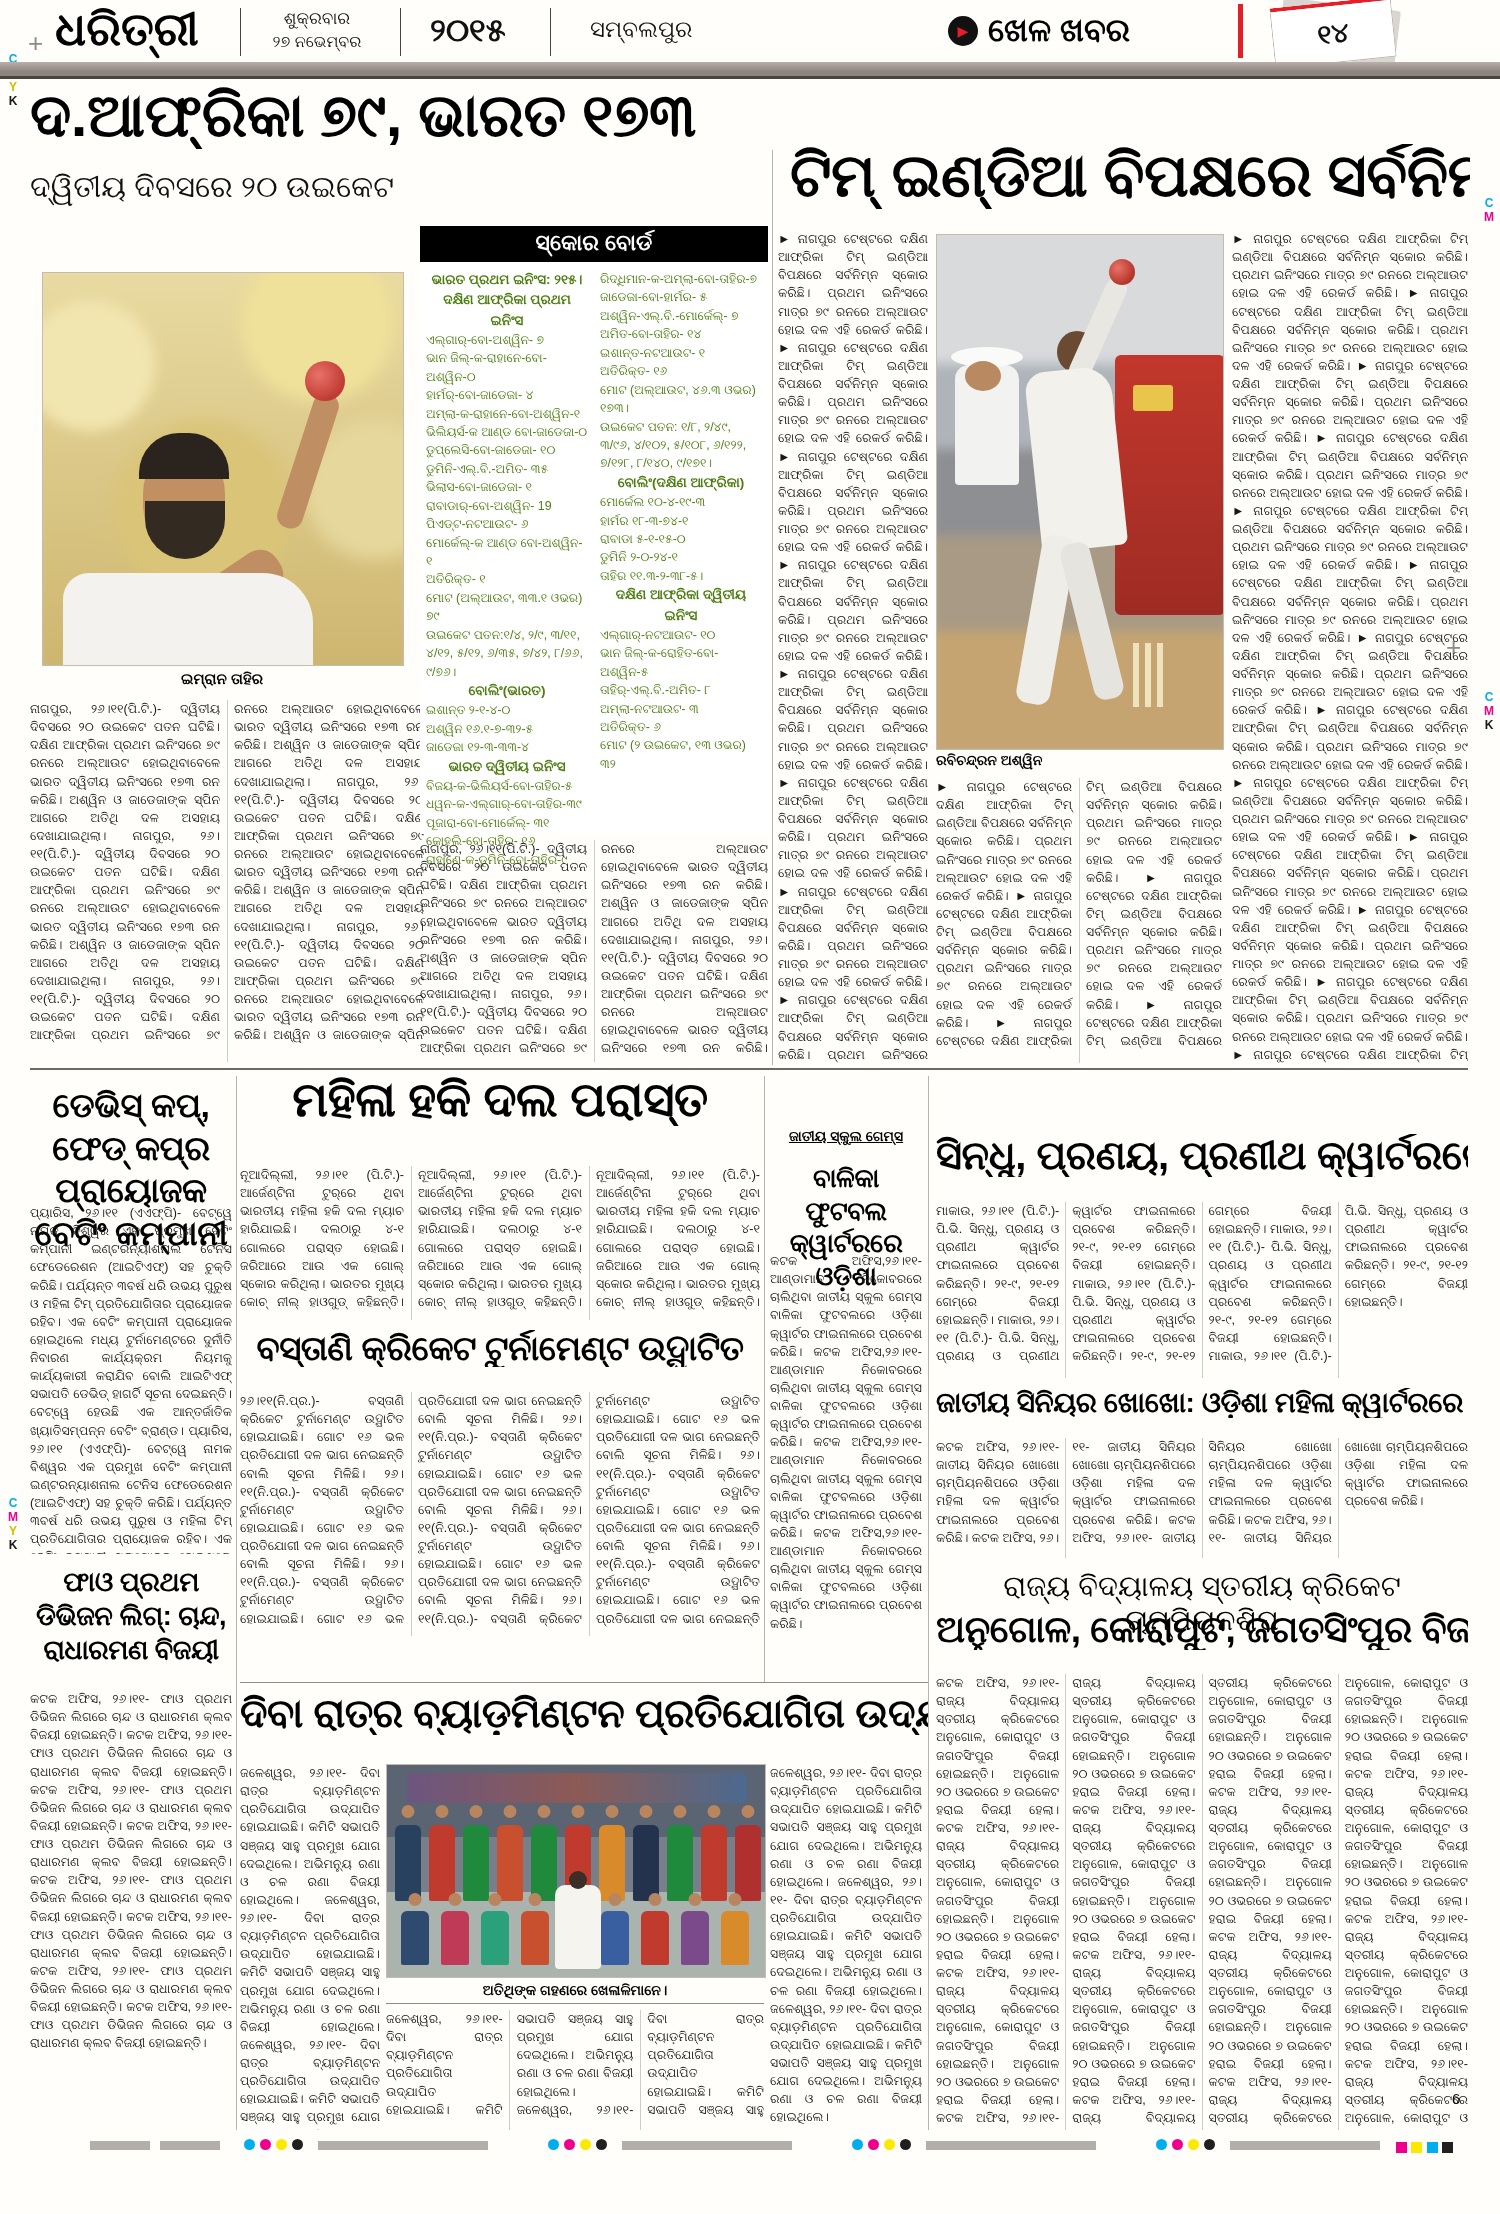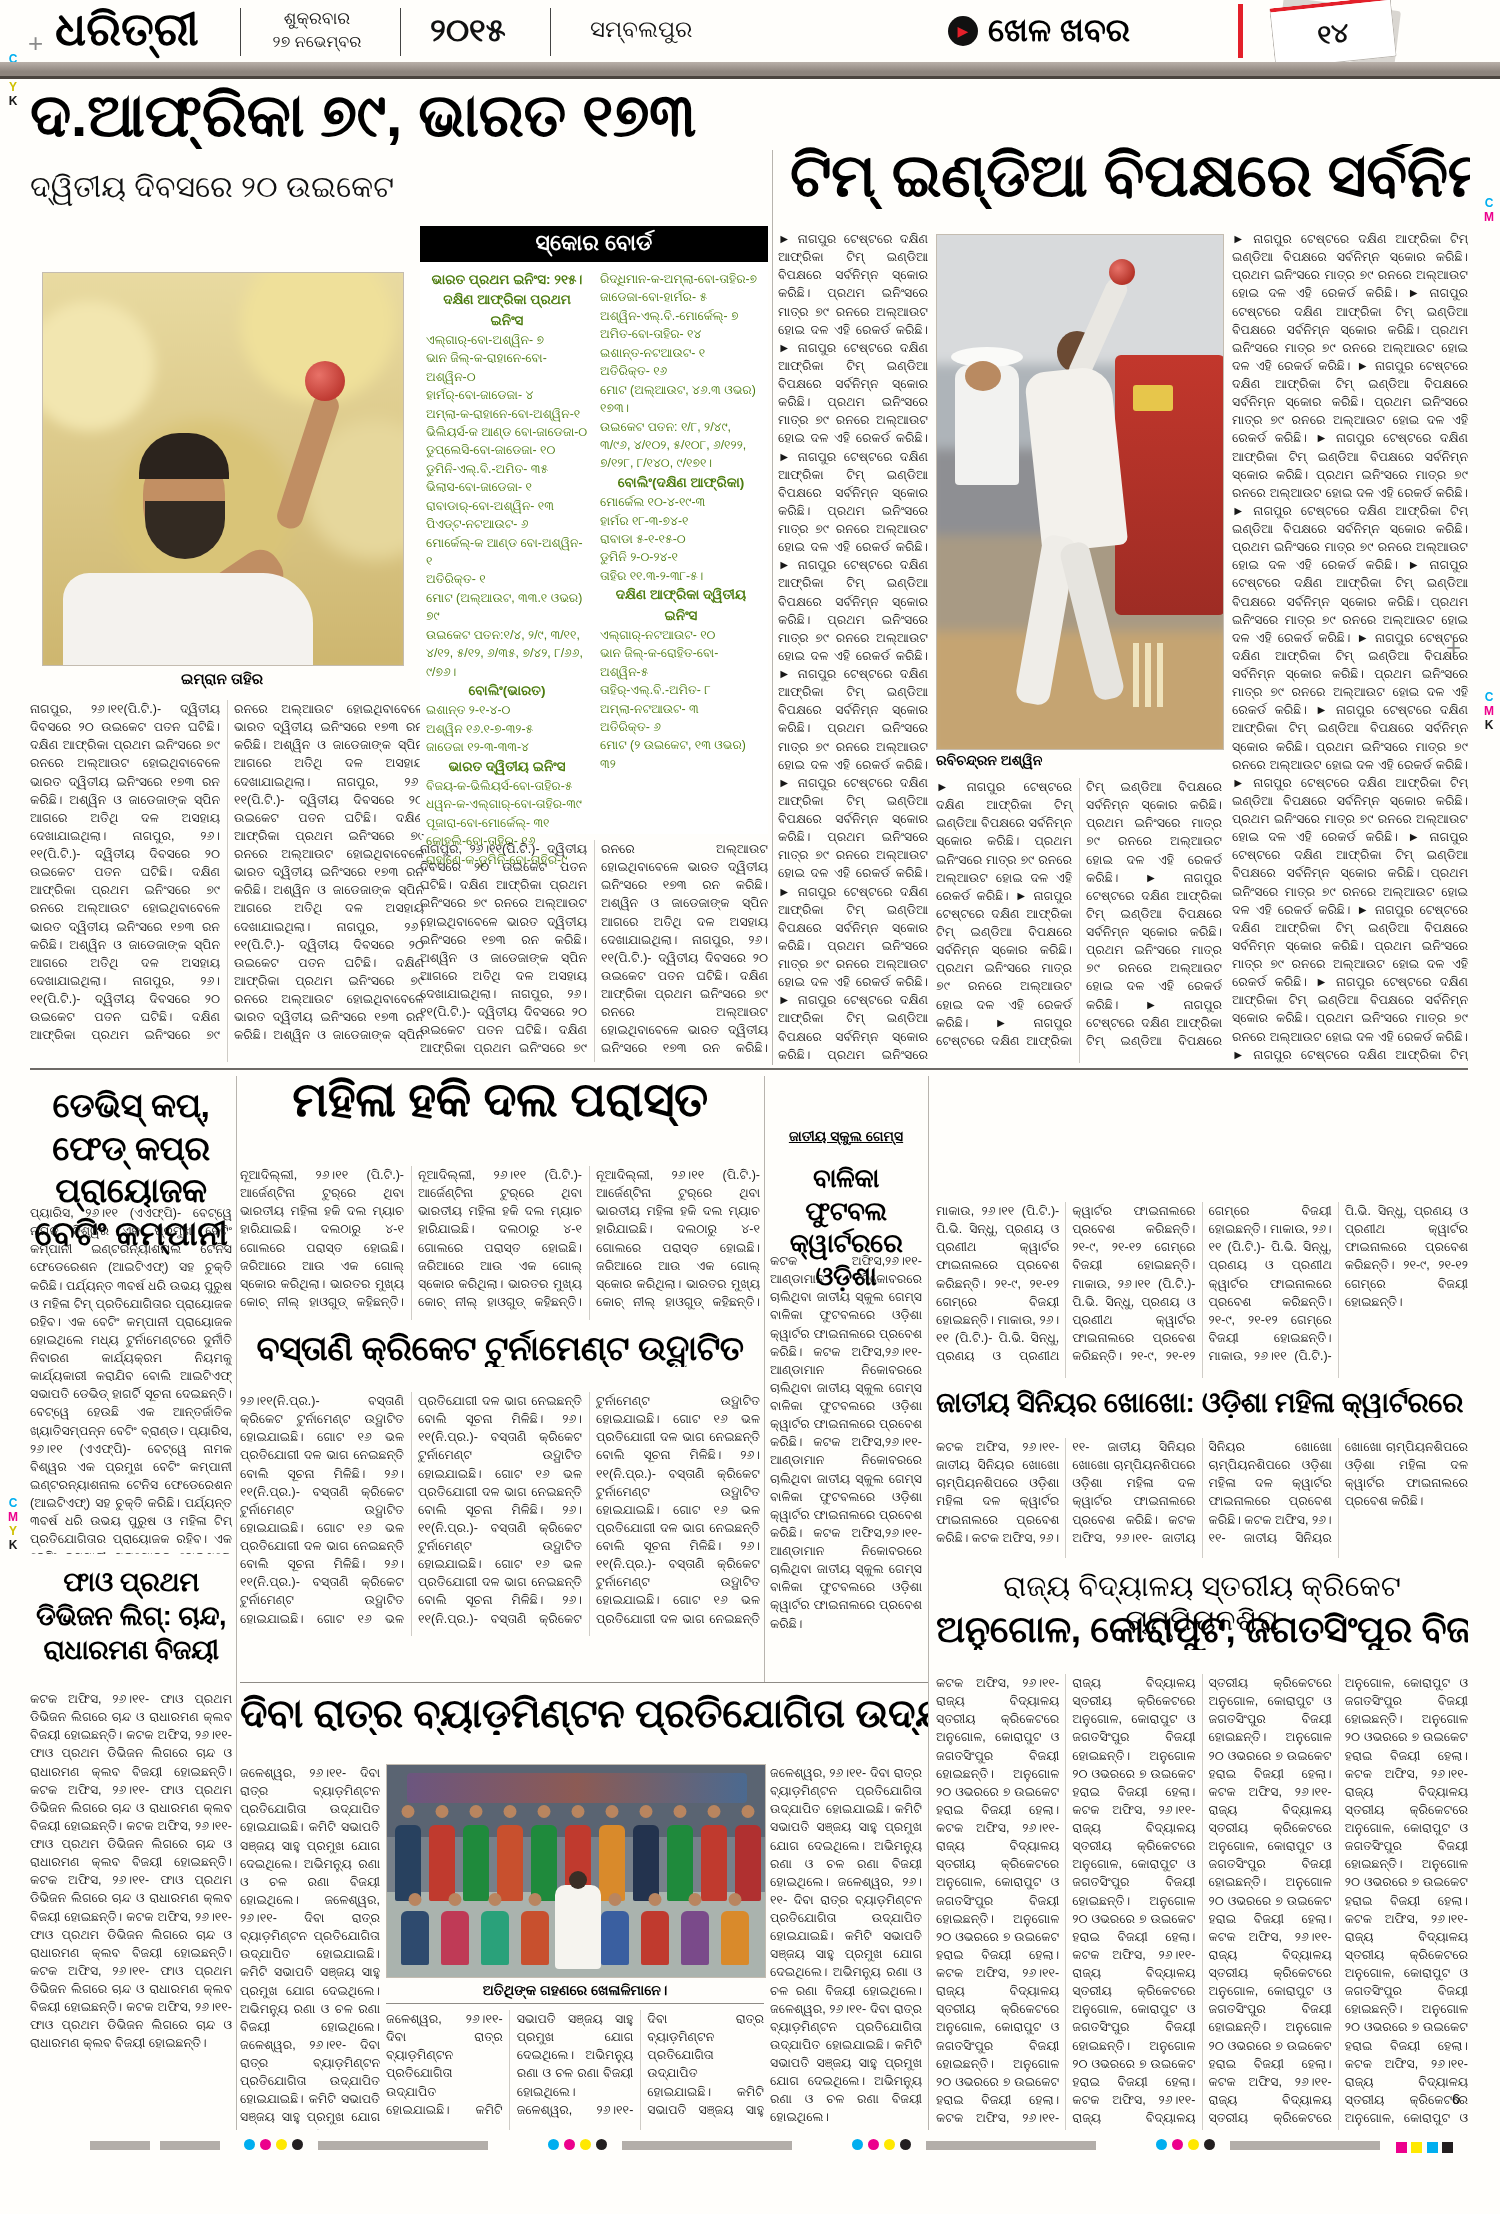--- a/index.html
+++ b/index.html
@@ -122,21 +122,21 @@
           <div class="sb-line sb-bold">ଭାରତ ପ୍ରଥମ ଇନିଂସ: ୨୧୫।</div>
           <div class="sb-line sb-bold">ଦକ୍ଷିଣ ଆଫ୍ରିକା ପ୍ରଥମ ଇନିଂସ</div>
           <div class="sb-line">ଏଲ୍‌ଗାର୍-ବୋ-ଅଶ୍ୱିନ- ୭</div>
           <div class="sb-line">ଭାନ ଜିଲ୍-କ-ରାହାନେ-ବୋ-ଅଶ୍ୱିନ-୦</div>
           <div class="sb-line">ହାର୍ମର୍-ବୋ-ଜାଡେଜା- ୪</div>
           <div class="sb-line">ଅମ୍ଲା-କ-ରାହାନେ-ବୋ-ଅଶ୍ୱିନ-୧</div>
           <div class="sb-line">ଭିଲିୟର୍ସ-କ ଆଣ୍ଡ ବୋ-ଜାଡେଜା-୦</div>
           <div class="sb-line">ଡୁପ୍ଲେସି-ବୋ-ଜାଡେଜା- ୧୦</div>
           <div class="sb-line">ଡୁମିନି-ଏଲ୍.ବି.-ଅମିତ- ୩୫</div>
           <div class="sb-line">ଭିଲାସ-ବୋ-ଜାଡେଜା- ୧</div>
-          <div class="sb-line">ରାବାଡାର୍-ବୋ-ଅଶ୍ୱିନ- ୧୩</div>
+          <div class="sb-line">ରାବାଡାର୍-ବୋ-ଅଶ୍ୱିନ- 19</div>
           <div class="sb-line">ପିଏଡ୍ଟ-ନଟଆଉଟ- ୬</div>
           <div class="sb-line">ମୋର୍କେଲ୍-କ ଆଣ୍ଡ ବୋ-ଅଶ୍ୱିନ- ୧</div>
           <div class="sb-line">ଅତିରିକ୍ତ- ୧</div>
           <div class="sb-line">ମୋଟ (ଅଲ୍‌ଆଉଟ, ୩୩.୧ ଓଭର) ୭୯</div>
           <div class="sb-line">ଉଇକେଟ ପତନ:୧/୪, ୨/୯, ୩/୧୧, ୪/୧୨, ୫/୧୨, ୬/୩୫, ୭/୪୨, ୮/୬୬, ୯/୭୬।</div>
           <div class="sb-line sb-bold">ବୋଲିଂ(ଭାରତ)</div>
           <div class="sb-line">ଇଶାନ୍ତ ୨-୧-୪-୦</div>
           <div class="sb-line">ଅଶ୍ୱିନ ୧୬.୧-୭-୩୨-୫</div>
           <div class="sb-line">ଜାଡେଜା ୧୨-୩-୩୩-୪</div>
           <div class="sb-line sb-bold">ଭାରତ ଦ୍ୱିତୀୟ ଇନିଂସ</div>
@@ -214,20 +214,21 @@
   <div class="abs hl center nowrap" style="left:240px;top:1074px;width:520px;font-size:48px;">ମହିଳା ହକି ଦଲ ପରାସ୍ତ</div>
   <div class="abs body-text cols3" style="left:240px;top:1166px;width:520px;height:154px;">ନୂଆଦିଲ୍ଲୀ, ୨୬।୧୧ (ପି.ଟି.)- ଆର୍ଜେଣ୍ଟିନା ଟୁର୍‌ରେ ଥିବା ଭାରତୀୟ ମହିଳା ହକି ଦଲ ମ୍ୟାଚ ହାରିଯାଇଛି। ଦଲଠାରୁ ୪-୧ ଗୋଲରେ ପରାସ୍ତ ହୋଇଛି। ଜରିଆରେ ଆଉ ଏକ ଗୋଲ୍ ସ୍କୋର କରିଥିଲା। ଭାରତର ମୁଖ୍ୟ କୋଚ୍ ନୀଲ୍ ହାଓଗୁଡ୍ କହିଛନ୍ତି। ନୂଆଦିଲ୍ଲୀ, ୨୬।୧୧ (ପି.ଟି.)- ଆର୍ଜେଣ୍ଟିନା ଟୁର୍‌ରେ ଥିବା ଭାରତୀୟ ମହିଳା ହକି ଦଲ ମ୍ୟାଚ ହାରିଯାଇଛି। ଦଲଠାରୁ ୪-୧ ଗୋଲରେ ପରାସ୍ତ ହୋଇଛି। ଜରିଆରେ ଆଉ ଏକ ଗୋଲ୍ ସ୍କୋର କରିଥିଲା। ଭାରତର ମୁଖ୍ୟ କୋଚ୍ ନୀଲ୍ ହାଓଗୁଡ୍ କହିଛନ୍ତି। ନୂଆଦିଲ୍ଲୀ, ୨୬।୧୧ (ପି.ଟି.)- ଆର୍ଜେଣ୍ଟିନା ଟୁର୍‌ରେ ଥିବା ଭାରତୀୟ ମହିଳା ହକି ଦଲ ମ୍ୟାଚ ହାରିଯାଇଛି। ଦଲଠାରୁ ୪-୧ ଗୋଲରେ ପରାସ୍ତ ହୋଇଛି। ଜରିଆରେ ଆଉ ଏକ ଗୋଲ୍ ସ୍କୋର କରିଥିଲା। ଭାରତର ମୁଖ୍ୟ କୋଚ୍ ନୀଲ୍ ହାଓଗୁଡ୍ କହିଛନ୍ତି। ନୂଆଦିଲ୍ଲୀ, ୨୬।୧୧ (ପି.ଟି.)- ଆର୍ଜେଣ୍ଟିନା ଟୁର୍‌ରେ ଥିବା ଭାରତୀୟ ମହିଳା ହକି ଦଲ ମ୍ୟାଚ ହାରିଯାଇଛି। ଦଲଠାରୁ ୪-୧ ଗୋଲରେ ପରାସ୍ତ ହୋଇଛି। ଜରିଆରେ ଆଉ ଏକ ଗୋଲ୍ ସ୍କୋର କରିଥିଲା। ଭାରତର ମୁଖ୍ୟ କୋଚ୍ ନୀଲ୍ ହାଓଗୁଡ୍ କହିଛନ୍ତି।</div>
 
   <div class="abs hl center nowrap" style="left:240px;top:1330px;width:520px;font-size:34px;">ବସ୍ତାଣି କ୍ରିକେଟ ଟୁର୍ନାମେଣ୍ଟ ଉଦ୍ଘାଟିତ</div>
   <div class="abs body-text cols3" style="left:240px;top:1392px;width:520px;height:244px;">୨୬।୧୧(ନି.ପ୍ର.)- ବସ୍ତାଣି କ୍ରିକେଟ ଟୁର୍ନାମେଣ୍ଟ ଉଦ୍ଘାଟିତ ହୋଇଯାଇଛି। ଗୋଟ ୧୬ ଭଳ ପ୍ରତିଯୋଗୀ ଦଳ ଭାଗ ନେଇଛନ୍ତି ବୋଲି ସୂଚନା ମିଳିଛି। ୨୬।୧୧(ନି.ପ୍ର.)- ବସ୍ତାଣି କ୍ରିକେଟ ଟୁର୍ନାମେଣ୍ଟ ଉଦ୍ଘାଟିତ ହୋଇଯାଇଛି। ଗୋଟ ୧୬ ଭଳ ପ୍ରତିଯୋଗୀ ଦଳ ଭାଗ ନେଇଛନ୍ତି ବୋଲି ସୂଚନା ମିଳିଛି। ୨୬।୧୧(ନି.ପ୍ର.)- ବସ୍ତାଣି କ୍ରିକେଟ ଟୁର୍ନାମେଣ୍ଟ ଉଦ୍ଘାଟିତ ହୋଇଯାଇଛି। ଗୋଟ ୧୬ ଭଳ ପ୍ରତିଯୋଗୀ ଦଳ ଭାଗ ନେଇଛନ୍ତି ବୋଲି ସୂଚନା ମିଳିଛି। ୨୬।୧୧(ନି.ପ୍ର.)- ବସ୍ତାଣି କ୍ରିକେଟ ଟୁର୍ନାମେଣ୍ଟ ଉଦ୍ଘାଟିତ ହୋଇଯାଇଛି। ଗୋଟ ୧୬ ଭଳ ପ୍ରତିଯୋଗୀ ଦଳ ଭାଗ ନେଇଛନ୍ତି ବୋଲି ସୂଚନା ମିଳିଛି। ୨୬।୧୧(ନି.ପ୍ର.)- ବସ୍ତାଣି କ୍ରିକେଟ ଟୁର୍ନାମେଣ୍ଟ ଉଦ୍ଘାଟିତ ହୋଇଯାଇଛି। ଗୋଟ ୧୬ ଭଳ ପ୍ରତିଯୋଗୀ ଦଳ ଭାଗ ନେଇଛନ୍ତି ବୋଲି ସୂଚନା ମିଳିଛି। ୨୬।୧୧(ନି.ପ୍ର.)- ବସ୍ତାଣି କ୍ରିକେଟ ଟୁର୍ନାମେଣ୍ଟ ଉଦ୍ଘାଟିତ ହୋଇଯାଇଛି। ଗୋଟ ୧୬ ଭଳ ପ୍ରତିଯୋଗୀ ଦଳ ଭାଗ ନେଇଛନ୍ତି ବୋଲି ସୂଚନା ମିଳିଛି। ୨୬।୧୧(ନି.ପ୍ର.)- ବସ୍ତାଣି କ୍ରିକେଟ ଟୁର୍ନାମେଣ୍ଟ ଉଦ୍ଘାଟିତ ହୋଇଯାଇଛି। ଗୋଟ ୧୬ ଭଳ ପ୍ରତିଯୋଗୀ ଦଳ ଭାଗ ନେଇଛନ୍ତି ବୋଲି ସୂଚନା ମିଳିଛି। ୨୬।୧୧(ନି.ପ୍ର.)- ବସ୍ତାଣି କ୍ରିକେଟ ଟୁର୍ନାମେଣ୍ଟ ଉଦ୍ଘାଟିତ ହୋଇଯାଇଛି। ଗୋଟ ୧୬ ଭଳ ପ୍ରତିଯୋଗୀ ଦଳ ଭାଗ ନେଇଛନ୍ତି ବୋଲି ସୂଚନା ମିଳିଛି। ୨୬।୧୧(ନି.ପ୍ର.)- ବସ୍ତାଣି କ୍ରିକେଟ ଟୁର୍ନାମେଣ୍ଟ ଉଦ୍ଘାଟିତ ହୋଇଯାଇଛି। ଗୋଟ ୧୬ ଭଳ ପ୍ରତିଯୋଗୀ ଦଳ ଭାଗ ନେଇଛନ୍ତି ବୋଲି ସୂଚନା ମିଳିଛି। ୨୬।୧୧(ନି.ପ୍ର.)- ବସ୍ତାଣି କ୍ରିକେଟ ଟୁର୍ନାମେଣ୍ଟ ଉଦ୍ଘାଟିତ ହୋଇଯାଇଛି। ଗୋଟ ୧୬ ଭଳ ପ୍ରତିଯୋଗୀ ଦଳ ଭାଗ ନେଇଛନ୍ତି ବୋଲି ସୂଚନା ମିଳିଛି। ୨୬।୧୧(ନି.ପ୍ର.)- ବସ୍ତାଣି କ୍ରିକେଟ ଟୁର୍ନାମେଣ୍ଟ ଉଦ୍ଘାଟିତ ହୋଇଯାଇଛି। ଗୋଟ ୧୬ ଭଳ ପ୍ରତିଯୋଗୀ ଦଳ ଭାଗ ନେଇଛନ୍ତି ବୋଲି ସୂଚନା ମିଳିଛି। ୨୬।୧୧(ନି.ପ୍ର.)- ବସ୍ତାଣି କ୍ରିକେଟ ଟୁର୍ନାମେଣ୍ଟ ଉଦ୍ଘାଟିତ ହୋଇଯାଇଛି। ଗୋଟ ୧୬ ଭଳ ପ୍ରତିଯୋଗୀ ଦଳ ଭାଗ ନେଇଛନ୍ତି ବୋଲି ସୂଚନା ମିଳିଛି।</div>
 
   <div class="abs center kicker" style="left:770px;top:1128px;width:152px;font-size:14px;">ଜାତୀୟ ସ୍କୁଲ ଗେମ୍ସ</div>
   <div class="abs hl center" style="left:770px;top:1162px;width:152px;font-size:26px;line-height:1.25;">ବାଳିକା ଫୁଟବଲ କ୍ୱାର୍ଟରରେ ଓଡ଼ିଶା</div>
   <div class="abs body-text" style="left:770px;top:1252px;width:152px;height:410px;">କଟକ ଅଫିସ,୨୬।୧୧- ଆଣ୍ଡାମାନ ନିକୋବରରେ ଚାଲିଥିବା ଜାତୀୟ ସ୍କୁଲ ଗେମ୍ସ ବାଳିକା ଫୁଟବଲରେ ଓଡ଼ିଶା କ୍ୱାର୍ଟର ଫାଇନାଲରେ ପ୍ରବେଶ କରିଛି। କଟକ ଅଫିସ,୨୬।୧୧- ଆଣ୍ଡାମାନ ନିକୋବରରେ ଚାଲିଥିବା ଜାତୀୟ ସ୍କୁଲ ଗେମ୍ସ ବାଳିକା ଫୁଟବଲରେ ଓଡ଼ିଶା କ୍ୱାର୍ଟର ଫାଇନାଲରେ ପ୍ରବେଶ କରିଛି। କଟକ ଅଫିସ,୨୬।୧୧- ଆଣ୍ଡାମାନ ନିକୋବରରେ ଚାଲିଥିବା ଜାତୀୟ ସ୍କୁଲ ଗେମ୍ସ ବାଳିକା ଫୁଟବଲରେ ଓଡ଼ିଶା କ୍ୱାର୍ଟର ଫାଇନାଲରେ ପ୍ରବେଶ କରିଛି। କଟକ ଅଫିସ,୨୬।୧୧- ଆଣ୍ଡାମାନ ନିକୋବରରେ ଚାଲିଥିବା ଜାତୀୟ ସ୍କୁଲ ଗେମ୍ସ ବାଳିକା ଫୁଟବଲରେ ଓଡ଼ିଶା କ୍ୱାର୍ଟର ଫାଇନାଲରେ ପ୍ରବେଶ କରିଛି।</div>
 
+  <div class="abs hl nowrap" style="left:936px;top:1134px;width:532px;font-size:40px;">ସିନ୍ଧୁ, ପ୍ରଣୟ, ପ୍ରଣୀଥ କ୍ୱାର୍ଟରରେ</div>
   <div class="abs body-text cols4" style="left:936px;top:1202px;width:532px;height:176px;">ମାକାଉ, ୨୬।୧୧ (ପି.ଟି.)- ପି.ଭି. ସିନ୍ଧୁ, ପ୍ରଣୟ ଓ ପ୍ରଣୀଥ କ୍ୱାର୍ଟର ଫାଇନାଲରେ ପ୍ରବେଶ କରିଛନ୍ତି। ୨୧-୯, ୨୧-୧୨ ଗେମ୍‌ରେ ବିଜୟୀ ହୋଇଛନ୍ତି। ମାକାଉ, ୨୬।୧୧ (ପି.ଟି.)- ପି.ଭି. ସିନ୍ଧୁ, ପ୍ରଣୟ ଓ ପ୍ରଣୀଥ କ୍ୱାର୍ଟର ଫାଇନାଲରେ ପ୍ରବେଶ କରିଛନ୍ତି। ୨୧-୯, ୨୧-୧୨ ଗେମ୍‌ରେ ବିଜୟୀ ହୋଇଛନ୍ତି। ମାକାଉ, ୨୬।୧୧ (ପି.ଟି.)- ପି.ଭି. ସିନ୍ଧୁ, ପ୍ରଣୟ ଓ ପ୍ରଣୀଥ କ୍ୱାର୍ଟର ଫାଇନାଲରେ ପ୍ରବେଶ କରିଛନ୍ତି। ୨୧-୯, ୨୧-୧୨ ଗେମ୍‌ରେ ବିଜୟୀ ହୋଇଛନ୍ତି। ମାକାଉ, ୨୬।୧୧ (ପି.ଟି.)- ପି.ଭି. ସିନ୍ଧୁ, ପ୍ରଣୟ ଓ ପ୍ରଣୀଥ କ୍ୱାର୍ଟର ଫାଇନାଲରେ ପ୍ରବେଶ କରିଛନ୍ତି। ୨୧-୯, ୨୧-୧୨ ଗେମ୍‌ରେ ବିଜୟୀ ହୋଇଛନ୍ତି। ମାକାଉ, ୨୬।୧୧ (ପି.ଟି.)- ପି.ଭି. ସିନ୍ଧୁ, ପ୍ରଣୟ ଓ ପ୍ରଣୀଥ କ୍ୱାର୍ଟର ଫାଇନାଲରେ ପ୍ରବେଶ କରିଛନ୍ତି। ୨୧-୯, ୨୧-୧୨ ଗେମ୍‌ରେ ବିଜୟୀ ହୋଇଛନ୍ତି।</div>
 
   <div class="abs hl nowrap" style="left:936px;top:1388px;width:532px;font-size:28px;">ଜାତୀୟ ସିନିୟର ଖୋଖୋ: ଓଡ଼ିଶା ମହିଳା କ୍ୱାର୍ଟରରେ</div>
   <div class="abs body-text cols4" style="left:936px;top:1438px;width:532px;height:120px;">କଟକ ଅଫିସ, ୨୬।୧୧- ଜାତୀୟ ସିନିୟର ଖୋଖୋ ଚାମ୍ପିୟନଶିପରେ ଓଡ଼ିଶା ମହିଳା ଦଳ କ୍ୱାର୍ଟର ଫାଇନାଲରେ ପ୍ରବେଶ କରିଛି। କଟକ ଅଫିସ, ୨୬।୧୧- ଜାତୀୟ ସିନିୟର ଖୋଖୋ ଚାମ୍ପିୟନଶିପରେ ଓଡ଼ିଶା ମହିଳା ଦଳ କ୍ୱାର୍ଟର ଫାଇନାଲରେ ପ୍ରବେଶ କରିଛି। କଟକ ଅଫିସ, ୨୬।୧୧- ଜାତୀୟ ସିନିୟର ଖୋଖୋ ଚାମ୍ପିୟନଶିପରେ ଓଡ଼ିଶା ମହିଳା ଦଳ କ୍ୱାର୍ଟର ଫାଇନାଲରେ ପ୍ରବେଶ କରିଛି। କଟକ ଅଫିସ, ୨୬।୧୧- ଜାତୀୟ ସିନିୟର ଖୋଖୋ ଚାମ୍ପିୟନଶିପରେ ଓଡ଼ିଶା ମହିଳା ଦଳ କ୍ୱାର୍ଟର ଫାଇନାଲରେ ପ୍ରବେଶ କରିଛି।</div>
 
   <div class="abs center" style="left:936px;top:1570px;width:532px;font-size:29px;color:#000;">ରାଜ୍ୟ ବିଦ୍ୟାଳୟ ସ୍ତରୀୟ କ୍ରିକେଟ ଚାମ୍ପିୟନଶିପ</div>
   <div class="abs hl center nowrap" style="left:936px;top:1610px;width:532px;font-size:37px;">ଅନୁଗୋଳ, କୋରାପୁଟ, ଜଗତସିଂପୁର ବିଜୟୀ</div>
   <div class="abs body-text cols4" style="left:936px;top:1674px;width:532px;height:456px;">କଟକ ଅଫିସ, ୨୬।୧୧- ରାଜ୍ୟ ବିଦ୍ୟାଳୟ ସ୍ତରୀୟ କ୍ରିକେଟରେ ଅନୁଗୋଳ, କୋରାପୁଟ ଓ ଜଗତସିଂପୁର ବିଜୟୀ ହୋଇଛନ୍ତି। ଅନୁଗୋଳ ୨୦ ଓଭରରେ ୭ ଉଇକେଟ ହରାଇ ବିଜୟୀ ହେଲା। କଟକ ଅଫିସ, ୨୬।୧୧- ରାଜ୍ୟ ବିଦ୍ୟାଳୟ ସ୍ତରୀୟ କ୍ରିକେଟରେ ଅନୁଗୋଳ, କୋରାପୁଟ ଓ ଜଗତସିଂପୁର ବିଜୟୀ ହୋଇଛନ୍ତି। ଅନୁଗୋଳ ୨୦ ଓଭରରେ ୭ ଉଇକେଟ ହରାଇ ବିଜୟୀ ହେଲା। କଟକ ଅଫିସ, ୨୬।୧୧- ରାଜ୍ୟ ବିଦ୍ୟାଳୟ ସ୍ତରୀୟ କ୍ରିକେଟରେ ଅନୁଗୋଳ, କୋରାପୁଟ ଓ ଜଗତସିଂପୁର ବିଜୟୀ ହୋଇଛନ୍ତି। ଅନୁଗୋଳ ୨୦ ଓଭରରେ ୭ ଉଇକେଟ ହରାଇ ବିଜୟୀ ହେଲା। କଟକ ଅଫିସ, ୨୬।୧୧- ରାଜ୍ୟ ବିଦ୍ୟାଳୟ ସ୍ତରୀୟ କ୍ରିକେଟରେ ଅନୁଗୋଳ, କୋରାପୁଟ ଓ ଜଗତସିଂପୁର ବିଜୟୀ ହୋଇଛନ୍ତି। ଅନୁଗୋଳ ୨୦ ଓଭରରେ ୭ ଉଇକେଟ ହରାଇ ବିଜୟୀ ହେଲା। କଟକ ଅଫିସ, ୨୬।୧୧- ରାଜ୍ୟ ବିଦ୍ୟାଳୟ ସ୍ତରୀୟ କ୍ରିକେଟରେ ଅନୁଗୋଳ, କୋରାପୁଟ ଓ ଜଗତସିଂପୁର ବିଜୟୀ ହୋଇଛନ୍ତି। ଅନୁଗୋଳ ୨୦ ଓଭରରେ ୭ ଉଇକେଟ ହରାଇ ବିଜୟୀ ହେଲା। କଟକ ଅଫିସ, ୨୬।୧୧- ରାଜ୍ୟ ବିଦ୍ୟାଳୟ ସ୍ତରୀୟ କ୍ରିକେଟରେ ଅନୁଗୋଳ, କୋରାପୁଟ ଓ ଜଗତସିଂପୁର ବିଜୟୀ ହୋଇଛନ୍ତି। ଅନୁଗୋଳ ୨୦ ଓଭରରେ ୭ ଉଇକେଟ ହରାଇ ବିଜୟୀ ହେଲା। କଟକ ଅଫିସ, ୨୬।୧୧- ରାଜ୍ୟ ବିଦ୍ୟାଳୟ ସ୍ତରୀୟ କ୍ରିକେଟରେ ଅନୁଗୋଳ, କୋରାପୁଟ ଓ ଜଗତସିଂପୁର ବିଜୟୀ ହୋଇଛନ୍ତି। ଅନୁଗୋଳ ୨୦ ଓଭରରେ ୭ ଉଇକେଟ ହରାଇ ବିଜୟୀ ହେଲା। କଟକ ଅଫିସ, ୨୬।୧୧- ରାଜ୍ୟ ବିଦ୍ୟାଳୟ ସ୍ତରୀୟ କ୍ରିକେଟରେ ଅନୁଗୋଳ, କୋରାପୁଟ ଓ ଜଗତସିଂପୁର ବିଜୟୀ ହୋଇଛନ୍ତି। ଅନୁଗୋଳ ୨୦ ଓଭରରେ ୭ ଉଇକେଟ ହରାଇ ବିଜୟୀ ହେଲା। କଟକ ଅଫିସ, ୨୬।୧୧- ରାଜ୍ୟ ବିଦ୍ୟାଳୟ ସ୍ତରୀୟ କ୍ରିକେଟରେ ଅନୁଗୋଳ, କୋରାପୁଟ ଓ ଜଗତସିଂପୁର ବିଜୟୀ ହୋଇଛନ୍ତି। ଅନୁଗୋଳ ୨୦ ଓଭରରେ ୭ ଉଇକେଟ ହରାଇ ବିଜୟୀ ହେଲା। କଟକ ଅଫିସ, ୨୬।୧୧- ରାଜ୍ୟ ବିଦ୍ୟାଳୟ ସ୍ତରୀୟ କ୍ରିକେଟରେ ଅନୁଗୋଳ, କୋରାପୁଟ ଓ ଜଗତସିଂପୁର ବିଜୟୀ ହୋଇଛନ୍ତି। ଅନୁଗୋଳ ୨୦ ଓଭରରେ ୭ ଉଇକେଟ ହରାଇ ବିଜୟୀ ହେଲା। କଟକ ଅଫିସ, ୨୬।୧୧- ରାଜ୍ୟ ବିଦ୍ୟାଳୟ ସ୍ତରୀୟ କ୍ରିକେଟରେ ଅନୁଗୋଳ, କୋରାପୁଟ ଓ ଜଗତସିଂପୁର ବିଜୟୀ ହୋଇଛନ୍ତି। ଅନୁଗୋଳ ୨୦ ଓଭରରେ ୭ ଉଇକେଟ ହରାଇ ବିଜୟୀ ହେଲା। କଟକ ଅଫିସ, ୨୬।୧୧- ରାଜ୍ୟ ବିଦ୍ୟାଳୟ ସ୍ତରୀୟ କ୍ରିକେଟରେ ଅନୁଗୋଳ, କୋରାପୁଟ ଓ ଜଗତସିଂପୁର ବିଜୟୀ ହୋଇଛନ୍ତି। ଅନୁଗୋଳ ୨୦ ଓଭରରେ ୭ ଉଇକେଟ ହରାଇ ବିଜୟୀ ହେଲା। କଟକ ଅଫିସ, ୨୬।୧୧- ରାଜ୍ୟ ବିଦ୍ୟାଳୟ ସ୍ତରୀୟ କ୍ରିକେଟରେ ଅନୁଗୋଳ, କୋରାପୁଟ ଓ ଜଗତସିଂପୁର ବିଜୟୀ ହୋଇଛନ୍ତି। ଅନୁଗୋଳ ୨୦ ଓଭରରେ ୭ ଉଇକେଟ ହରାଇ ବିଜୟୀ ହେଲା। କଟକ ଅଫିସ, ୨୬।୧୧- ରାଜ୍ୟ ବିଦ୍ୟାଳୟ ସ୍ତରୀୟ କ୍ରିକେଟରେ ଅନୁଗୋଳ, କୋରାପୁଟ ଓ ଜଗତସିଂପୁର ବିଜୟୀ ହୋଇଛନ୍ତି। ଅନୁଗୋଳ ୨୦ ଓଭରରେ ୭ ଉଇକେଟ ହରାଇ ବିଜୟୀ ହେଲା।</div>
 
   <div class="abs hrule" style="left:240px;top:1682px;width:688px;"></div>

